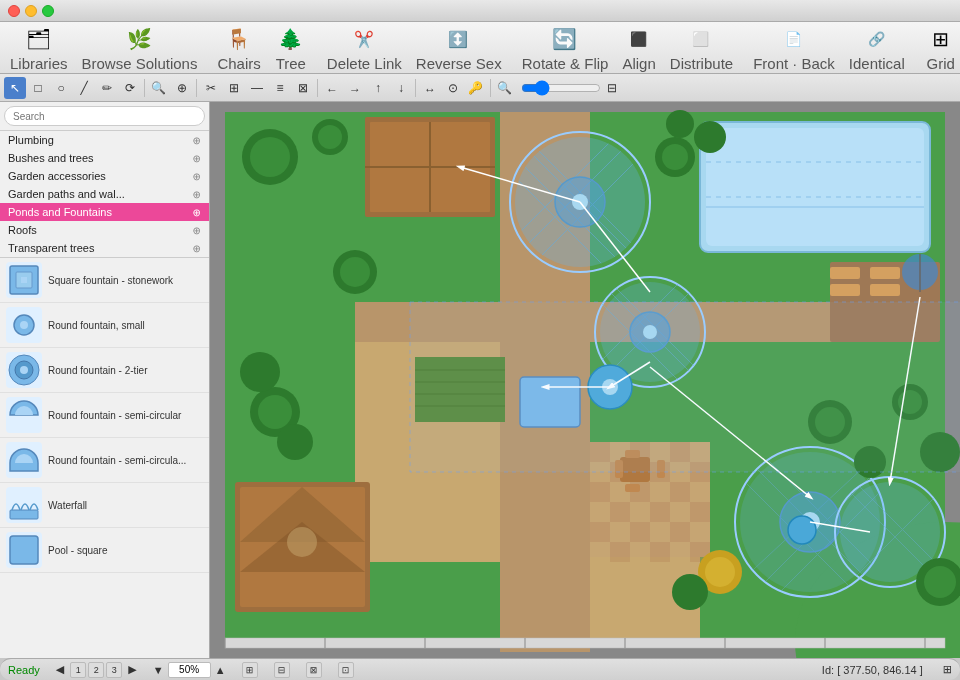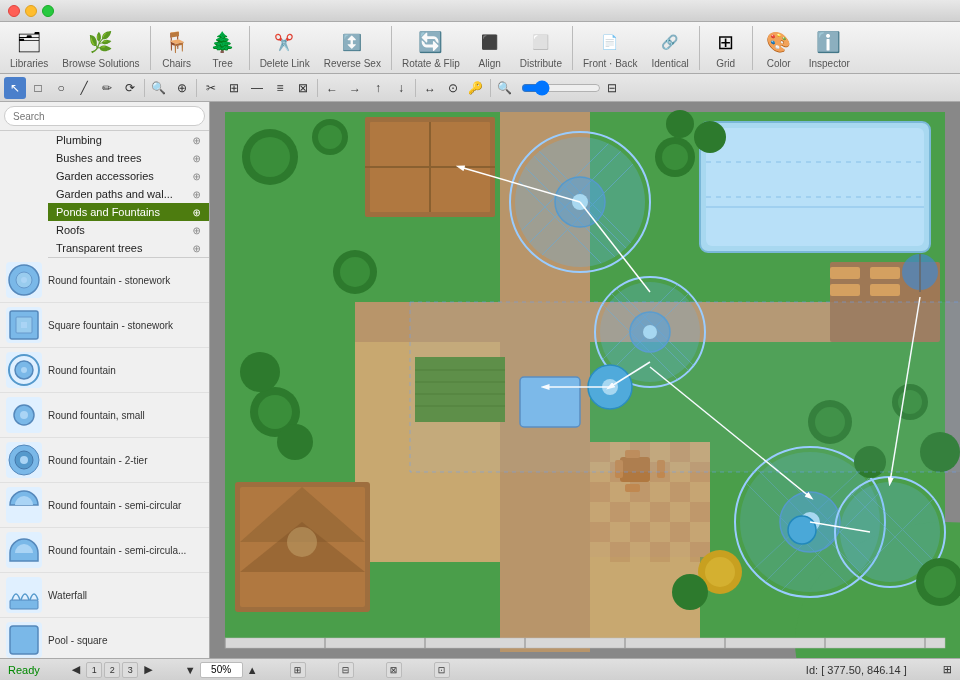--- a/index.html
+++ b/index.html
@@ -42,21 +42,21 @@
       border-radius: 4px;
     }
     .toolbar-icon {
       width: 32px;
       height: 32px;
       display: flex;
       align-items: center;
       justify-content: center;
       font-size: 20px;
     }
-    .toolbar-label { font-size: 10px; color: #555; text-align: center; white-space: nowrap; }
+    .toolbar-label { font-size: 15px; color: #555; text-align: center; white-space: nowrap; }
     .toolbar-sep { width: 1px; height: 44px; background: #bbb; margin: 0 2px; }
 
     
     #toolsbar {
       height: 28px;
       background: linear-gradient(to bottom, #e8e8e8, #d8d8d8);
       border-bottom: 1px solid #aaa;
       display: flex;
       align-items: center;
       padding: 0 4px;
@@ -93,31 +93,31 @@
     #sidebar-search input {
       width: 100%;
       height: 20px;
       border-radius: 10px;
       border: 1px solid #ccc;
       padding: 0 8px;
       font-size: 10px;
       background: white;
       outline: none;
     }
-    #category-list { border-bottom: 1px solid #ccc; margin-left: 48px; }
+    #category-list { border-bottom: 1px solid #ccc; }
     .category-item {
       display: flex;
       align-items: center;
       justify-content: space-between;
       padding: 3px 8px;
       cursor: pointer;
       font-size: 11px;
       color: #222;
     }
-    .category-item.active { background: #4d7c0f; color: white; }
+    .category-item.active { background: #ec4899; color: white; }
     .category-item .cat-arrow { font-size: 10px; color: #888; }
     .category-item.active .cat-arrow { color: white; }
 
     #item-list { overflow-y: auto; flex: 1; }
     .library-item {
       display: flex;
       align-items: center;
       padding: 4px 6px;
       border-bottom: 1px solid #e0e0e0;
       cursor: pointer;
@@ -145,21 +145,22 @@
     
     #statusbar {
       height: 22px;
       background: linear-gradient(to bottom, #e0e0e0, #d0d0d0);
       border-top: 1px solid #aaa;
       display: flex;
       align-items: center;
       padding: 0 8px;
       font-size: 11px;
       color: #333;
-      gap: 32px;
+      gap: 16px;
+      border-radius: 11px;
     }
     .status-left { display: flex; align-items: center; gap: 6px; }
     .status-zoom { display: flex; align-items: center; gap: 4px; }
     .status-zoom input { width: 43px; font-size: 10px; text-align: center; border: 1px solid #bbb; border-radius: 2px; height: 16px; }
     .status-page-nav { display: flex; gap: 2px; }
     .page-btn { width: 16px; height: 16px; background: #ddd; border: 1px solid #bbb; border-radius: 2px; font-size: 9px; display: flex; align-items: center; justify-content: center; cursor: pointer; }
     .status-coords { margin-left: auto; }
     .status-ready { color: #008800; }
 
     
@@ -307,52 +308,32 @@
         <span class="cat-arrow">⊕</span>
       </div>
       <div class="category-item">
         <span>Transparent trees</span>
         <span class="cat-arrow">⊕</span>
       </div>
     </div>
 
     <div id="item-list">
 
-      <div class="library-item">
-        <div class="lib-icon">
-          <svg width="34" height="34" viewBox="0 0 34 34">
-              <circle cx="17" cy="17" r="15" fill="#7ab8e8" stroke="#5588bb" stroke-width="1.5"></circle>
-              <circle cx="17" cy="17" r="8" fill="#99ccee" stroke="#6699cc" stroke-width="1"></circle>
-              <circle cx="17" cy="17" r="3" fill="#aad4f5"></circle>
-            </svg>
-        </div>
-        <span class="lib-label">Round fountain - stonework</span>
-      </div>
 
       <div class="library-item">
         <div class="lib-icon">
           <svg width="34" height="34" viewBox="0 0 34 34">
               <rect x="3" y="3" width="28" height="28" rx="2" fill="#7ab8e8" stroke="#5588bb" stroke-width="1.5"></rect>
               <rect x="9" y="9" width="16" height="16" rx="1" fill="#99ccee" stroke="#6699cc" stroke-width="1"></rect>
               <rect x="14" y="14" width="6" height="6" fill="#aad4f5"></rect>
             </svg>
         </div>
         <span class="lib-label">Square fountain - stonework</span>
       </div>
 
-      <div class="library-item">
-        <div class="lib-icon">
-          <svg width="34" height="34" viewBox="0 0 34 34">
-              <circle cx="17" cy="17" r="15" fill="none" stroke="#5599cc" stroke-width="2"></circle>
-              <circle cx="17" cy="17" r="9" fill="#7ab8e8" stroke="#5588bb" stroke-width="1.5"></circle>
-              <circle cx="17" cy="17" r="3" fill="#aad4f5"></circle>
-            </svg>
-        </div>
-        <span class="lib-label">Round fountain</span>
-      </div>
 
       <div class="library-item">
         <div class="lib-icon">
           <svg width="34" height="34" viewBox="0 0 34 34">
               <circle cx="17" cy="17" r="10" fill="#7ab8e8" stroke="#5588bb" stroke-width="1.5"></circle>
               <circle cx="17" cy="17" r="4" fill="#aad4f5"></circle>
             </svg>
         </div>
         <span class="lib-label">Round fountain, small</span>
       </div>

